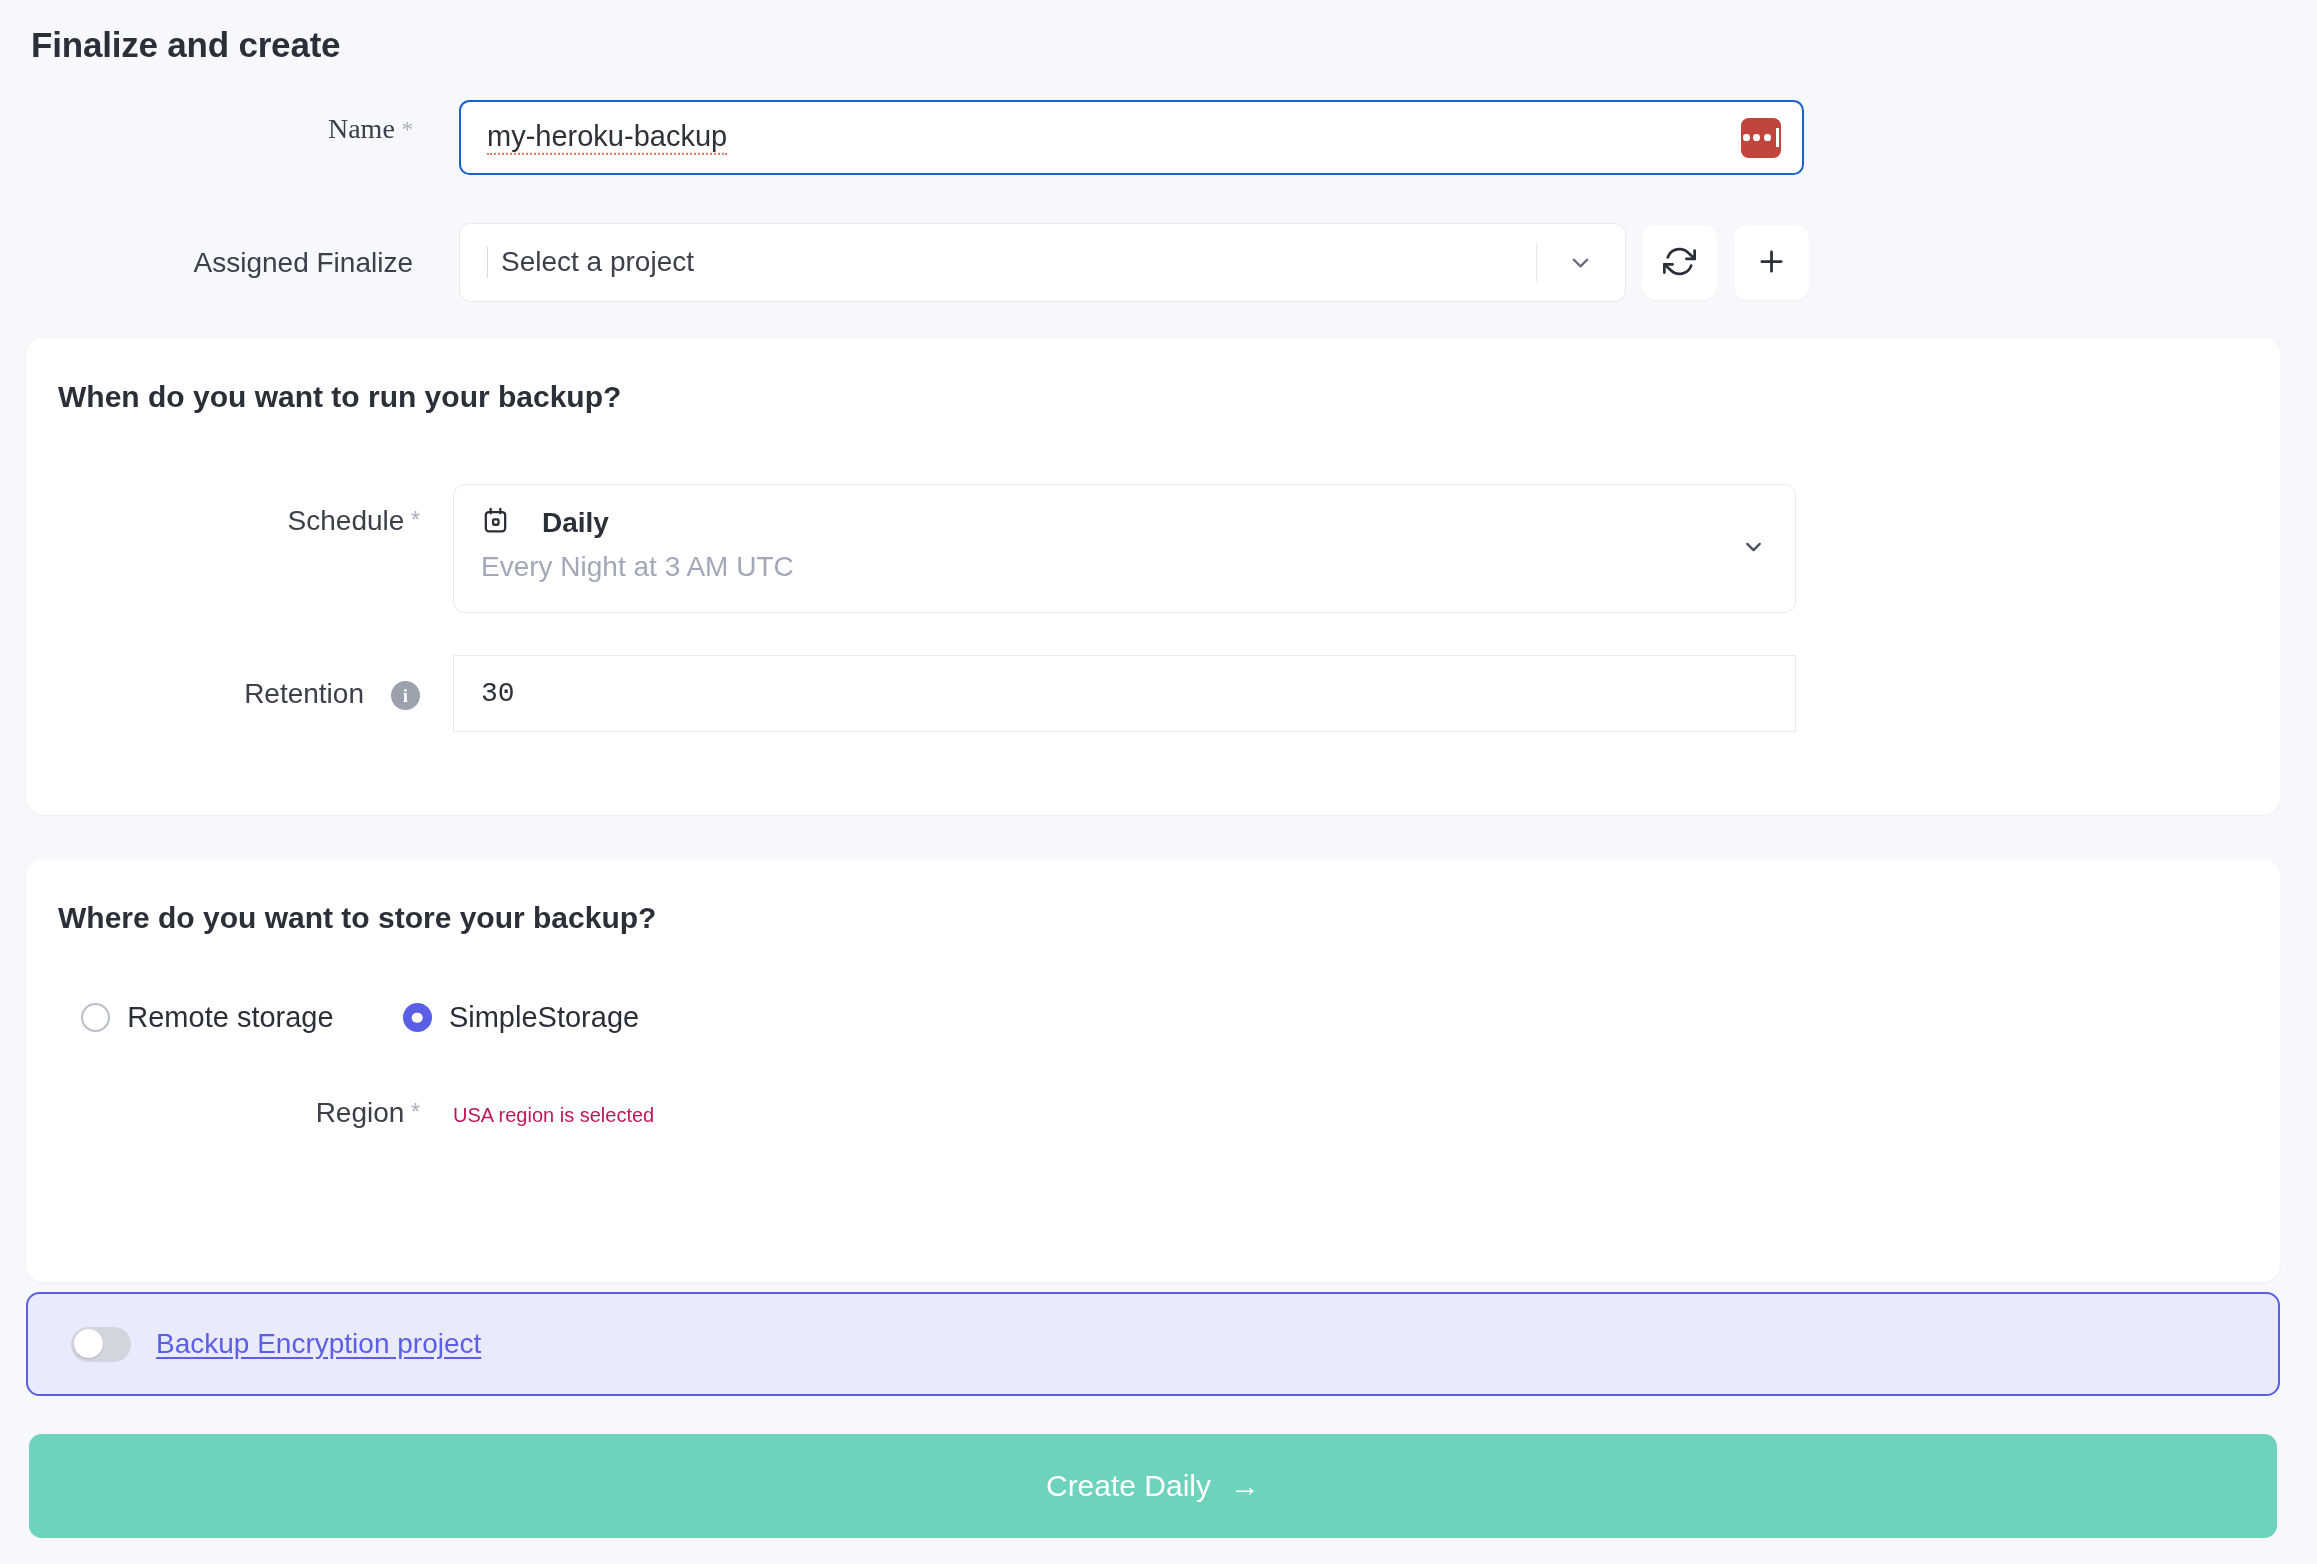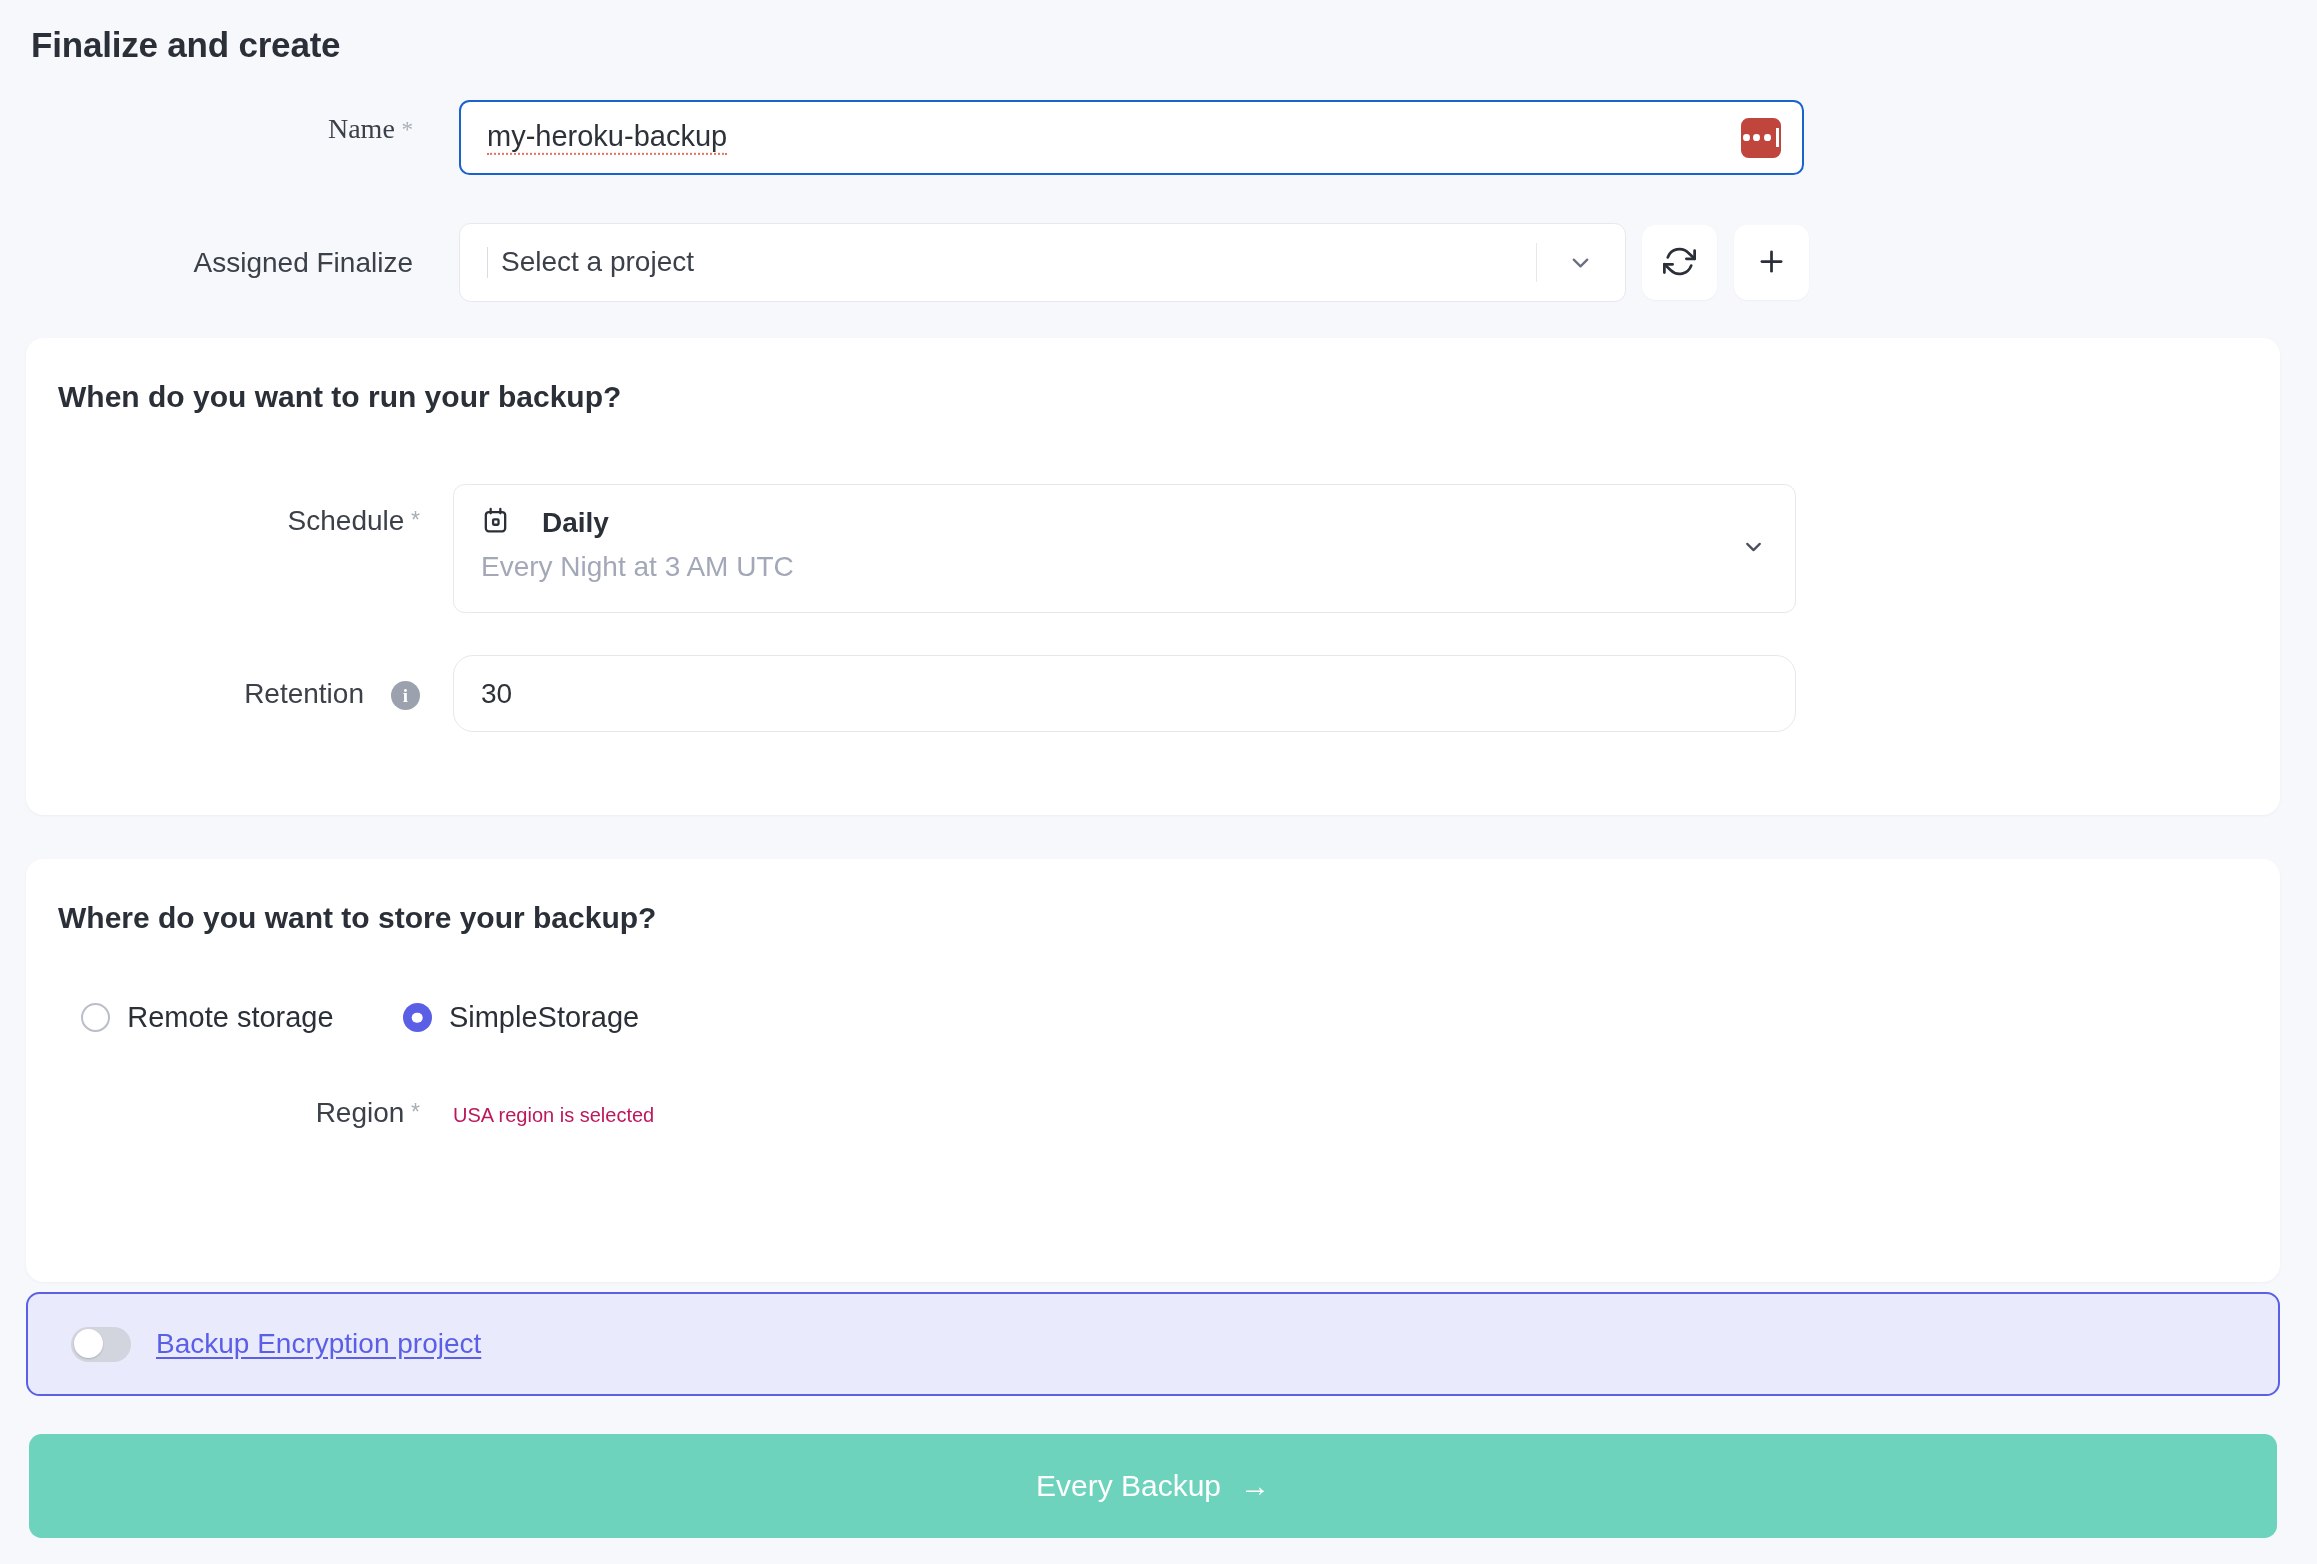--- a/index.html
+++ b/index.html
@@ -268,25 +268,25 @@
     justify-content: center;
     font-family: "Liberation Serif", serif;
     flex-shrink: 0;
   }
   .ret-input {
     margin-left: 33px;
     width: 1343px;
     height: 77px;
     background: #fff;
     border: 1.4px solid #e6e8ee;
-    border-radius: 20px;
+    border-radius: 1px;
     font-size: 28px;
     color: #2d3239;
     padding-left: 27px;
-    font-family: Liberation Sans, sans-serif;
+    font-family: Liberation Mono, monospace;
     outline: none;
   }
 
   
   .radio-row {
     position: absolute;
     left: 55px;
     top: 142px;
     display: flex;
     align-items: center;
@@ -525,18 +525,18 @@
       <span class="region-value">USA region is selected</span>
     </div>
   </div>
 
   <div class="enc-bar">
     <span class="toggle"></span>
     <span class="enc-link">Backup Encryption project</span>
   </div>
 
   <button class="create-btn">
-    <span>Every Backup</span>
+    <span>Create Daily</span>
     <span>→</span>
   </button>
 
 </div>
 
 
 </body></html>

